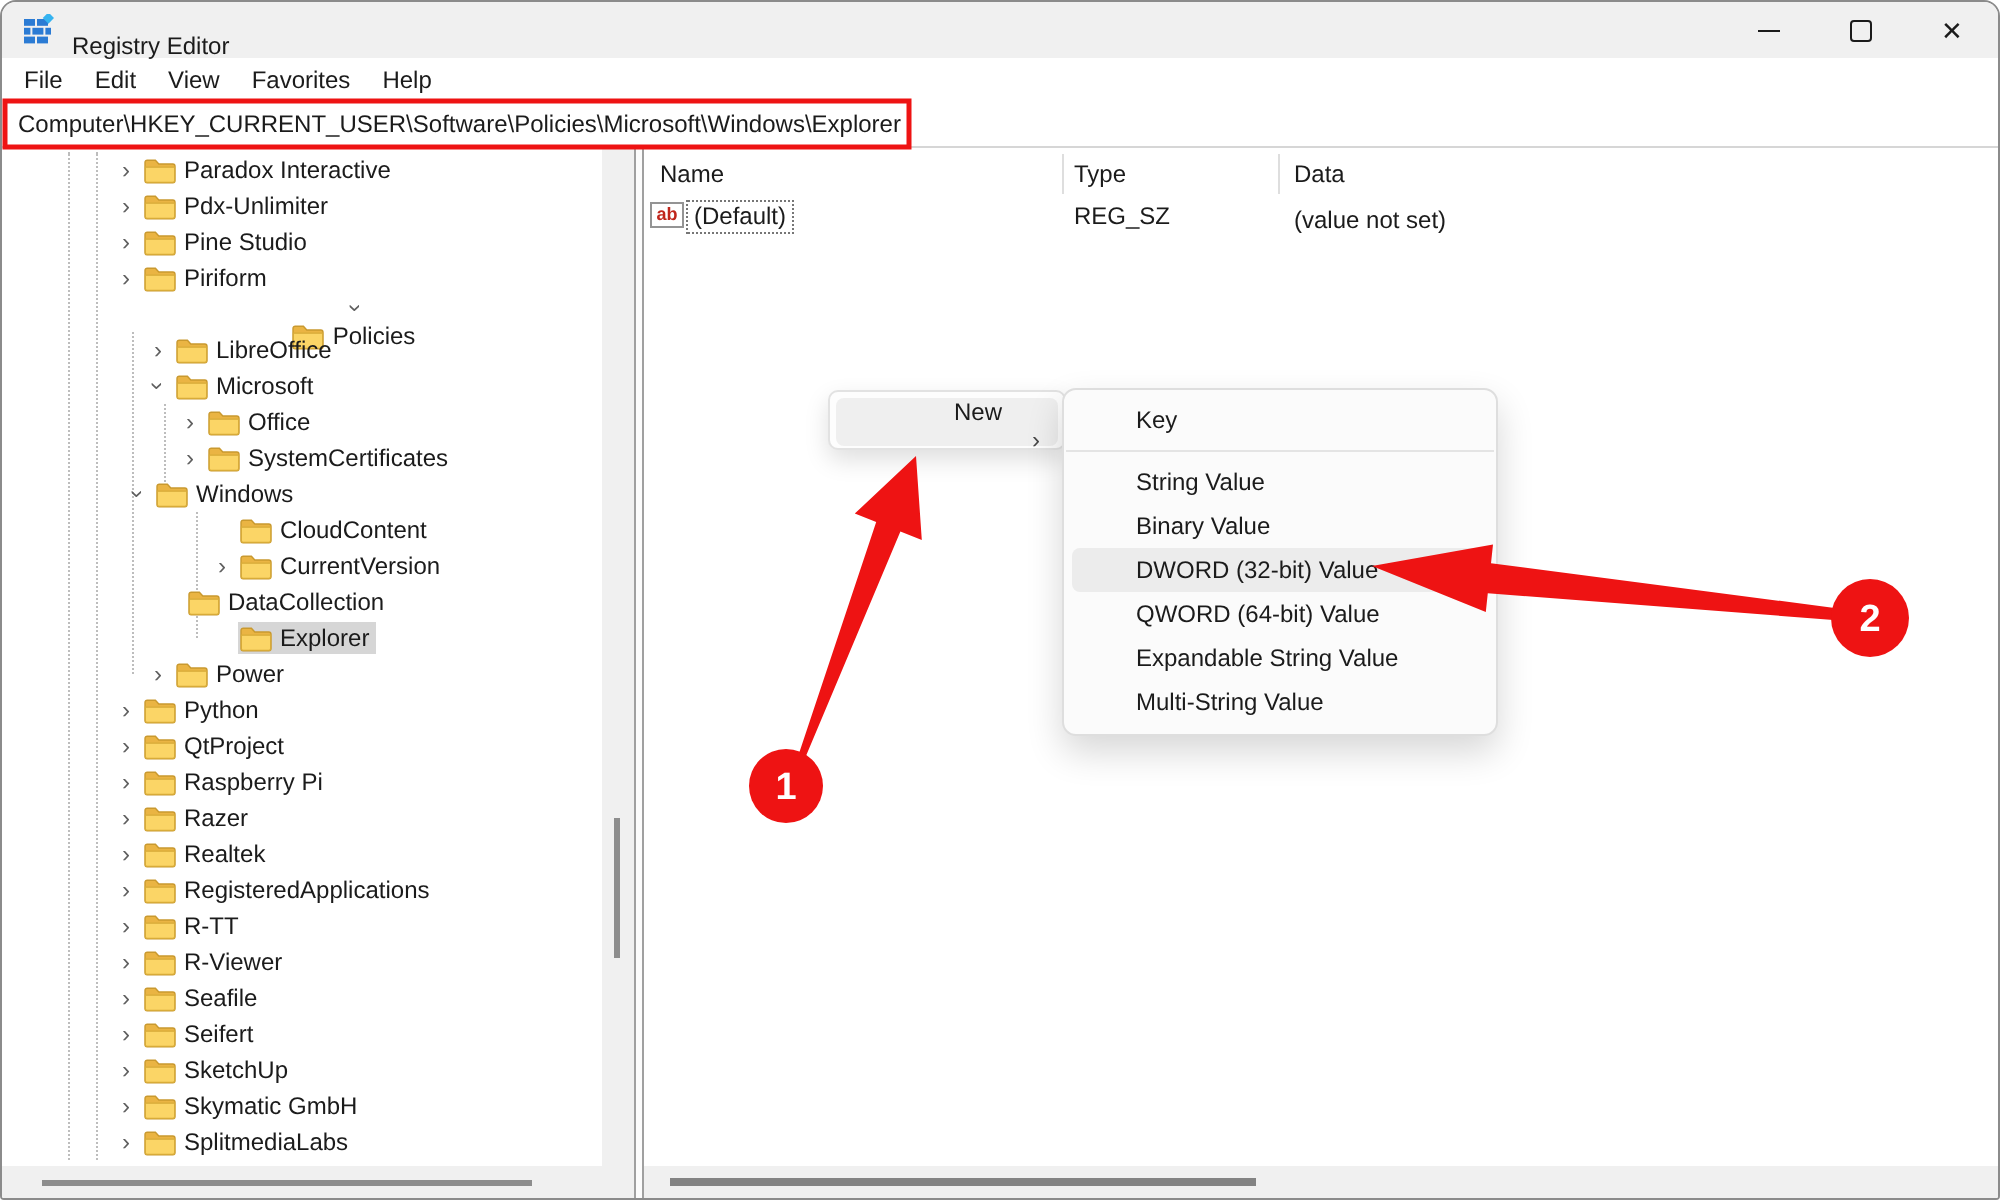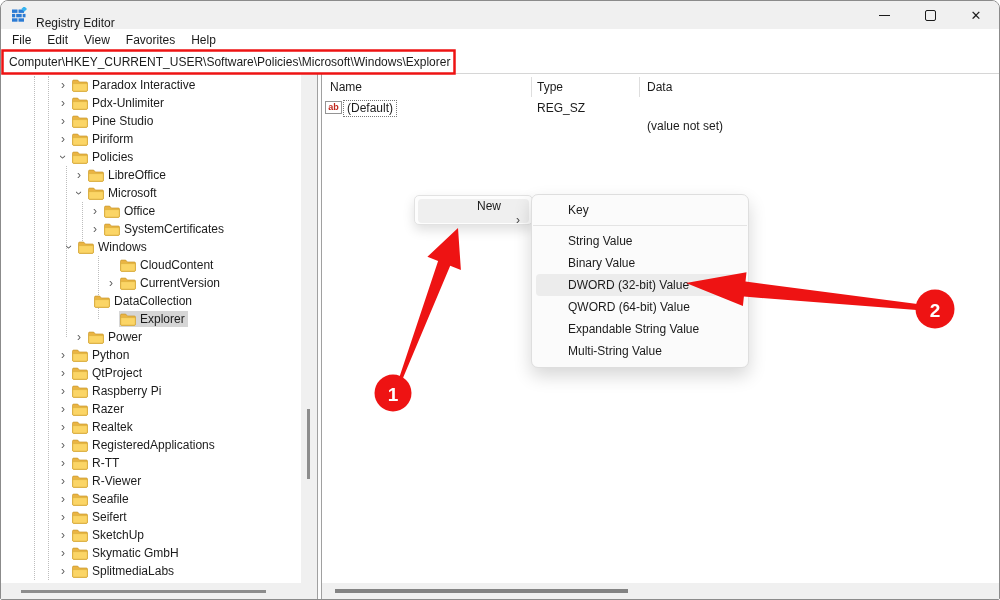--- a/index.html
+++ b/index.html
@@ -59,21 +59,21 @@
   .col-name { position:absolute; left:8px;   top:4px; }
   .col-type { position:absolute; left:215px; top:4px; }
   .col-data { position:absolute; left:325px; top:4px; }
   .colsep { position:absolute; top:1px; height:20px; width:1px; background:#dedede; }
   .sep1 { left:209px; } .sep2 { left:317px; }
   .lv-row { position:absolute; top:25px; left:0; right:0; height:18px; font-size:12px; color:#1b1b1b; }
   .ab-icon { position:absolute; left:3px; top:2px; width:15px; height:11px; border:1px solid #949494; background:#fff;
              color:#c0261c; font-weight:bold; font-size:9px; line-height:11px; text-align:center; }
   .row-name { position:absolute; left:21px; top:1px; border:1px dotted #767676; padding:0 3px 1px 3px; }
   .row-type { position:absolute; left:215px; top:2px; }
-  .row-data { position:absolute; left:325px; top:20px; }
+  .row-data { position:absolute; left:325px; top:4px; }
   
   .menu-parent { position:absolute; left:413px; top:194px; width:119px; height:30px; box-sizing:border-box;
     background:#fdfdfd; border:1px solid #e2e2e2; border-radius:5px; padding:3px;
     box-shadow:0 5px 12px rgba(0,0,0,.13); z-index:5; }
   .menu-parent-item { height:24px; background:#efefef; border-radius:4px; display:flex; align-items:center; font-size:12px; color:#1b1b1b;flex-direction:column; }
   .mp-label { padding-left:31px; }
   .mp-arrow { margin-left:auto; padding-right:9px; color:#454545; font-size:12px; }
   .submenu { position:absolute; left:530px; top:193px; width:218px; box-sizing:border-box;
     background:#fbfbfb; border:1px solid #dedede; border-radius:7px; padding:3px 0 5px 0;
     box-shadow:0 8px 18px rgba(0,0,0,.16); z-index:6; }
@@ -170,21 +170,21 @@
           <div class="trow" style="padding-left: 54px;">
     <span class="chev">›</span>
     <span class="titem">
       <svg class="fold" viewBox="0 0 16 13" aria-hidden="true">
         <path d="M0.5 2.2 C0.5 1.6 1 1.1 1.6 1.1 H5.7 L7.4 3 H14.4 C15 3 15.5 3.5 15.5 4.1 V11.3 C15.5 11.9 15 12.4 14.4 12.4 H1.6 C1 12.4 0.5 11.9 0.5 11.3 Z" fill="#eab443" stroke="#c9992f" stroke-width="0.7"></path>
         <path d="M0.7 4.6 H15.3 V11.2 C15.3 11.8 14.9 12.2 14.3 12.2 H1.7 C1.1 12.2 0.7 11.8 0.7 11.2 Z" fill="#fbd566" stroke="#d8ab38" stroke-width="0.6"></path>
       </svg>
       <span>Piriform</span>
     </span>
   </div>
-          <div class="trow" style="padding-left: 54px;">
+          <div class="trow" style="padding-left: 54px; flex-direction: column;">
     <span class="chev down">›</span>
     <span class="titem">
       <svg class="fold" viewBox="0 0 16 13" aria-hidden="true">
         <path d="M0.5 2.2 C0.5 1.6 1 1.1 1.6 1.1 H5.7 L7.4 3 H14.4 C15 3 15.5 3.5 15.5 4.1 V11.3 C15.5 11.9 15 12.4 14.4 12.4 H1.6 C1 12.4 0.5 11.9 0.5 11.3 Z" fill="#eab443" stroke="#c9992f" stroke-width="0.7"></path>
         <path d="M0.7 4.6 H15.3 V11.2 C15.3 11.8 14.9 12.2 14.3 12.2 H1.7 C1.1 12.2 0.7 11.8 0.7 11.2 Z" fill="#fbd566" stroke="#d8ab38" stroke-width="0.6"></path>
       </svg>
       <span>Policies</span>
     </span>
   </div>
           <div class="trow" style="padding-left: 70px;">

